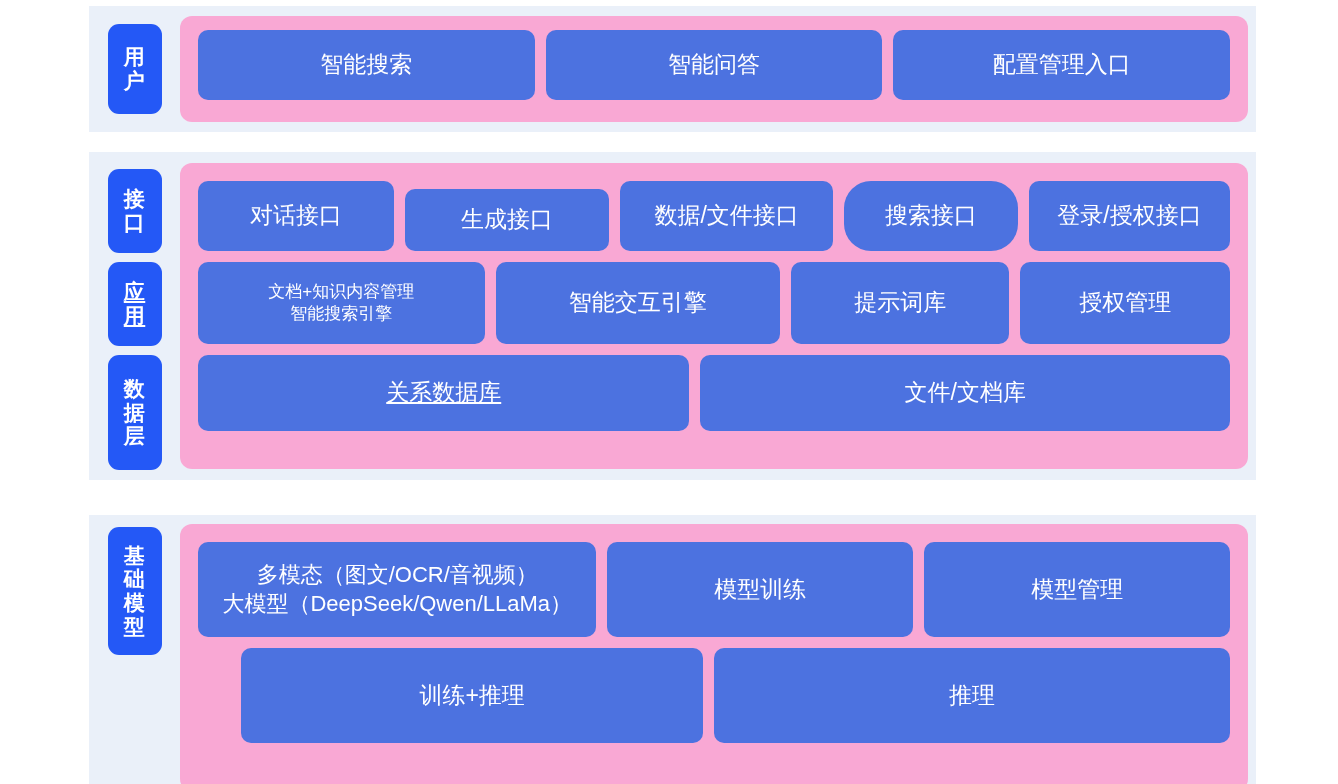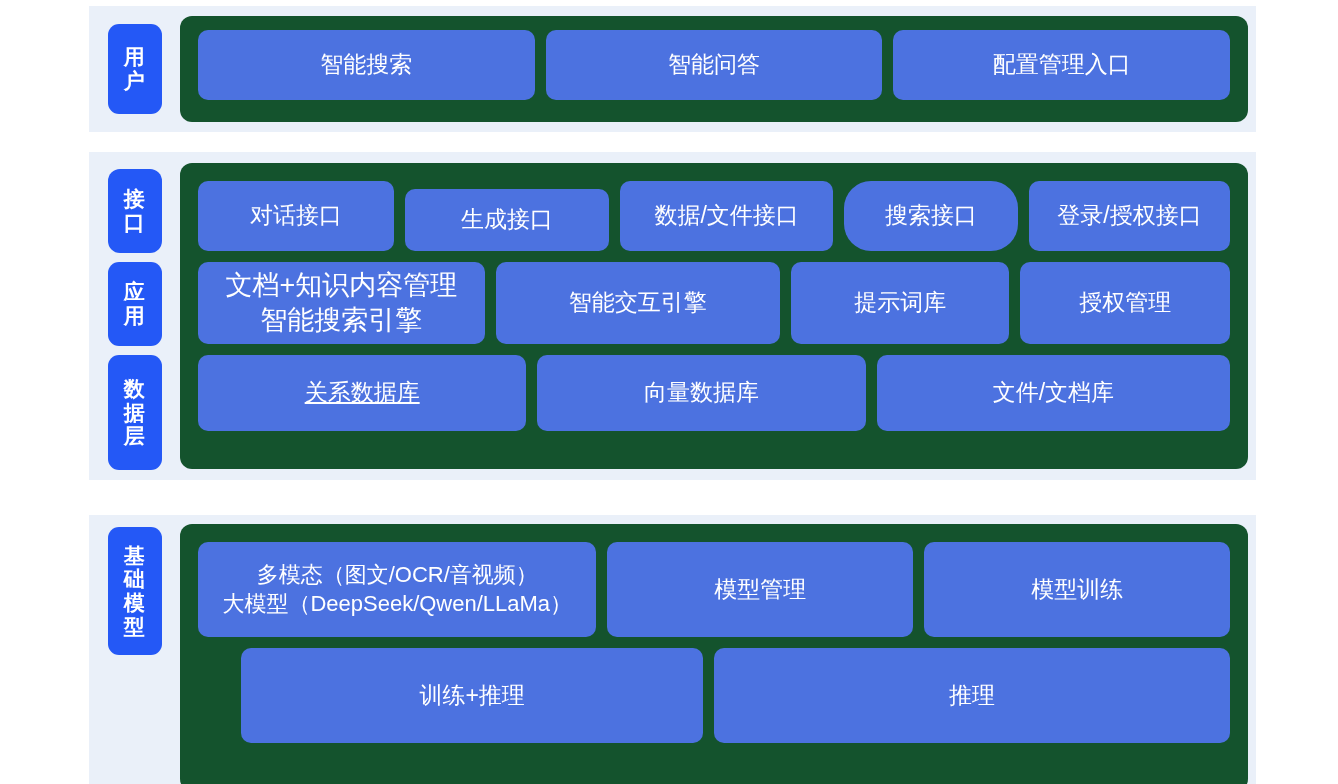--- a/index.html
+++ b/index.html
@@ -70,32 +70,32 @@
     width: 24px;
     text-align: center;
   }
 
   
   .band.s1 .tag-col { padding-top: 18px; }
   .band.s1 .tag { height: 90px; }
 
   
   .band.s2 .tag-col { padding-top: 17px; gap: 9px; }
-  .band.s2 .tag.t-if  { height: 84px; border-radius: 12px; }
-  .band.s2 .tag.t-app { height: 84px; }
+  .band.s2 .tag.t-if  { height: 84px; }
+  .band.s2 .tag.t-app { height: 84px; text-decoration: underline; }
   .band.s2 .tag.t-dat { height: 115px; }
 
   
   .band.s3 .tag-col { padding-top: 12px; gap: 9px; }
   .band.s3 .tag.t-base { height: 128px; }
   .band.s3 .tag.t-comp { height: 128px; }
 
   
   .card {
-    background: #14532d;
+    background: #f9a8d4;
     border-radius: 12px;
     flex: 1 1 auto;
     box-sizing: border-box;
     display: flex;
     flex-direction: column;
   }
   .band.s1 .card { margin: 10px 8px 10px 0; padding: 14px 18px; }
   .band.s2 .card { margin: 11px 8px 11px 0; padding: 18px 18px 20px 18px; gap: 11px; }
   .band.s3 .card { margin: 9px 8px 9px 0;  padding: 18px 18px 20px 18px; gap: 11px; }
 
@@ -130,21 +130,21 @@
   .row-interface { height: 70px; }
   .row-app       { height: 82px; }
   .row-data      { height: 76px; }
 
   .row-interface .box.b-dialog { flex: 1.07 1 0; }
   .row-interface .box.b-gen    { flex: 1.12 1 0; margin-top: 8px; }
   .row-interface .box.b-file   { flex: 1.17 1 0; }
   .row-interface .box.b-search { flex: 0.94 1 0; border-radius: 27px; }
   .row-interface .box.b-auth   { flex: 1.10 1 0; }
 
-  .row-app .box.b-kms    { flex: 1.23 1 0; font-size: 27px; }
+  .row-app .box.b-kms    { flex: 1.23 1 0; font-size: 17px; }
   .row-app .box.b-engine { flex: 1.22 1 0; }
   .row-app .box.b-prompt { flex: 0.92 1 0; }
   .row-app .box.b-grant  { flex: 0.88 1 0; }
 
   .row-data .box.b-rdb  { flex: 1 1 0; text-decoration: underline; }
   .row-data .box.b-vdb  { flex: 1 1 0; }
   .row-data .box.b-fdb  { flex: 1.08 1 0; }
 
   
   .row-model   { height: 95px; }
@@ -202,40 +202,39 @@
       <div class="row row-app">
         <div class="box b-kms">文档+知识内容管理
 智能搜索引擎</div>
         <div class="box b-engine">智能交互引擎</div>
         <div class="box b-prompt">提示词库</div>
         <div class="box b-grant">授权管理</div>
       </div>
 
       <div class="row row-data">
         <div class="box b-rdb">关系数据库</div>
-        <div class="box b-vdb">向量数据库</div>
         <div class="box b-fdb">文件/文档库</div>
       </div>
 
     </div>
   </div>
 
   <div class="band s3">
     <div class="tag-col">
       <div class="tag t-base">
         <span class="tag-text">基础模型</span>
       </div>
     </div>
     <div class="card">
 
       <div class="row row-model">
         <div class="box b-multimodal">多模态（图文/OCR/音视频）
 大模型（DeepSeek/Qwen/LLaMa）</div>
+        <div class="box b-train">模型训练</div>
         <div class="box b-manage">模型管理</div>
-        <div class="box b-train">模型训练</div>
       </div>
 
       <div class="row row-compute">
         <div class="box b-tinfer">训练+推理</div>
         <div class="box b-infer">推理</div>
       </div>
 
     </div>
   </div>
 

